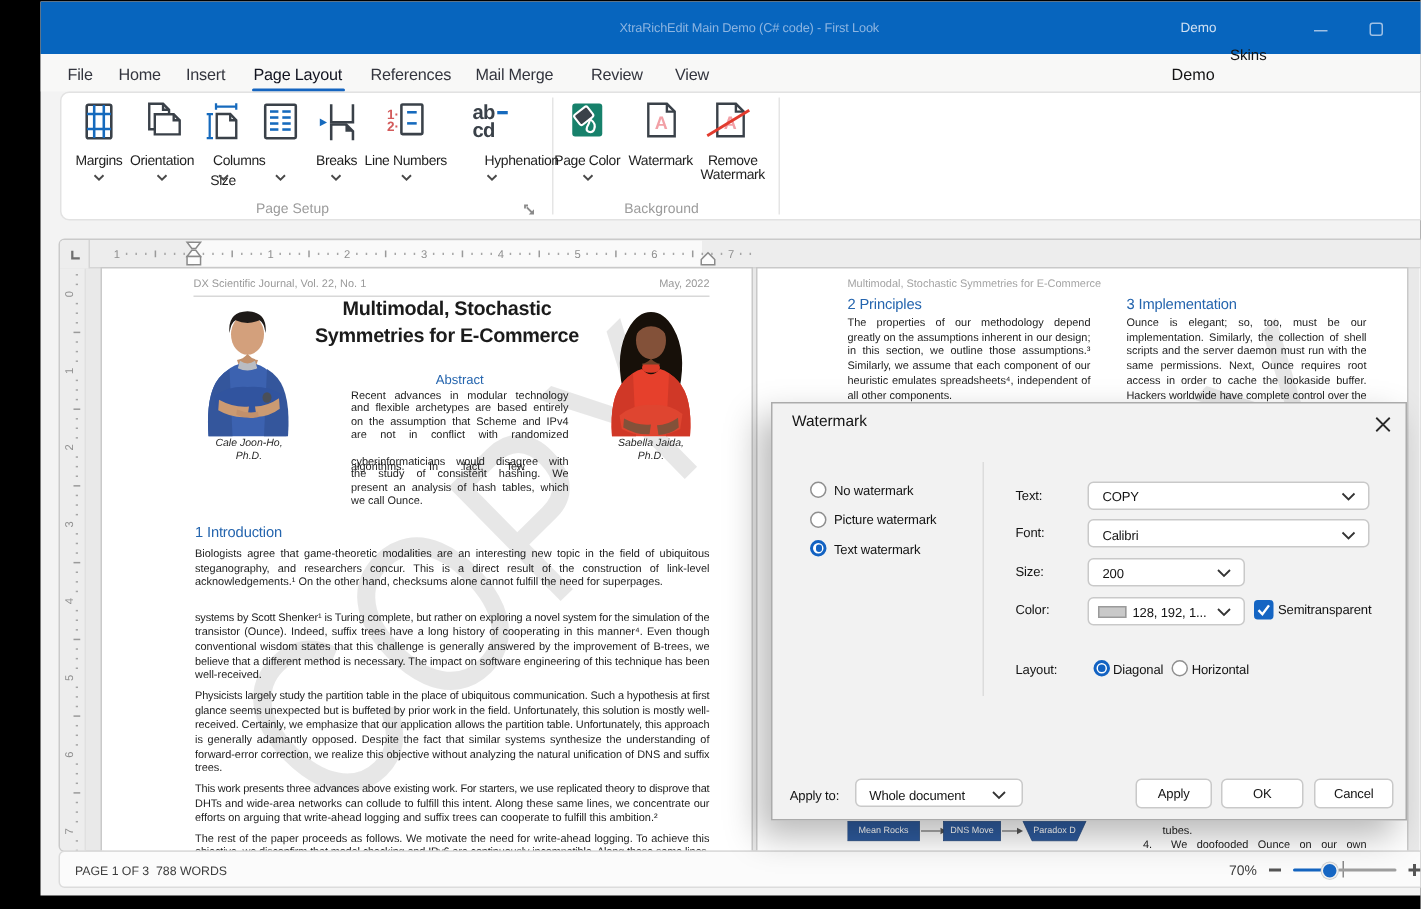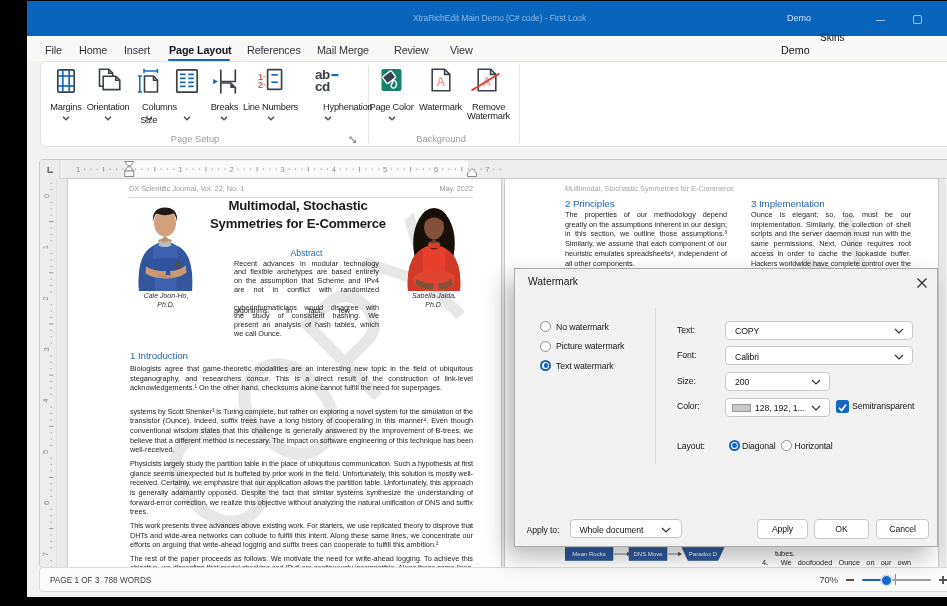--- a/index.html
+++ b/index.html
@@ -19,21 +19,21 @@
 <div style="position:absolute;left:760px;top:12px;width:50px;font-size:9px;color:#cfe0f2">Demo</div>
 <div style="position:absolute;left:849px;top:18.5px;width:9px;height:1.4px;background:#9fc0e4"></div>
 <div style="position:absolute;left:886px;top:14px;width:8.6px;height:8.6px;border:1.2px solid #9fc0e4;border-radius:2px"></div>
 <svg width="11" height="11" style="position:absolute;left:922px;top:13px">
       <path d="M1,1 L10,10 M10,1 L1,10" stroke="#9fc0e4" stroke-width="1.2"></path>
     </svg>
 <div style="position:absolute;left:0;top:35px;width:945px;height:25px;background:#f8f8f7"></div>
 <div style="position:absolute;left:18px;top:43px;font-size:10.8px;letter-spacing:-0.15px;color:#33353e">File</div>
 <div style="position:absolute;left:52px;top:43px;font-size:10.8px;letter-spacing:-0.15px;color:#33353e">Home</div>
 <div style="position:absolute;left:97px;top:43px;font-size:10.8px;letter-spacing:-0.15px;color:#33353e">Insert</div>
-<div style="position:absolute;left:142px;top:43px;font-size:10.8px;letter-spacing:-0.15px;font-weight:bold;color:#11131f">Page Layout</div>
+<div style="position:absolute;left:142px;top:43px;font-size:10.8px;letter-spacing:-0.15px;font-weight:normal;color:#11131f">Page Layout</div>
 <div style="position:absolute;left:220px;top:43px;font-size:10.8px;letter-spacing:-0.15px;color:#33353e">References</div>
 <div style="position:absolute;left:290px;top:43px;font-size:10.8px;letter-spacing:-0.15px;color:#33353e">Mail Merge</div>
 <div style="position:absolute;left:367px;top:43px;font-size:10.8px;letter-spacing:-0.15px;color:#33353e">Review</div>
 <div style="position:absolute;left:423px;top:43px;font-size:10.8px;letter-spacing:-0.15px;color:#33353e">View</div>
 <div style="position:absolute;left:141px;top:57.5px;width:62px;height:2.6px;background:#1565c0;border-radius:1.5px"></div>
 <div style="position:absolute;left:754px;top:43px;font-size:10.8px;color:#141414">Demo</div>
 <div style="position:absolute;left:793px;top:31px;font-size:10px;color:#141414">Skins</div>
 <div style="position:absolute;left:13px;top:60px;width:924px;height:86px;background:#fff;border:1px solid #e2e2e2;border-radius:6px"></div>
 <div style="position:absolute;left:341px;top:64px;width:1px;height:78px;background:#e5e5e5"></div>
 <div style="position:absolute;left:492px;top:64px;width:1px;height:78px;background:#e5e5e5"></div>

